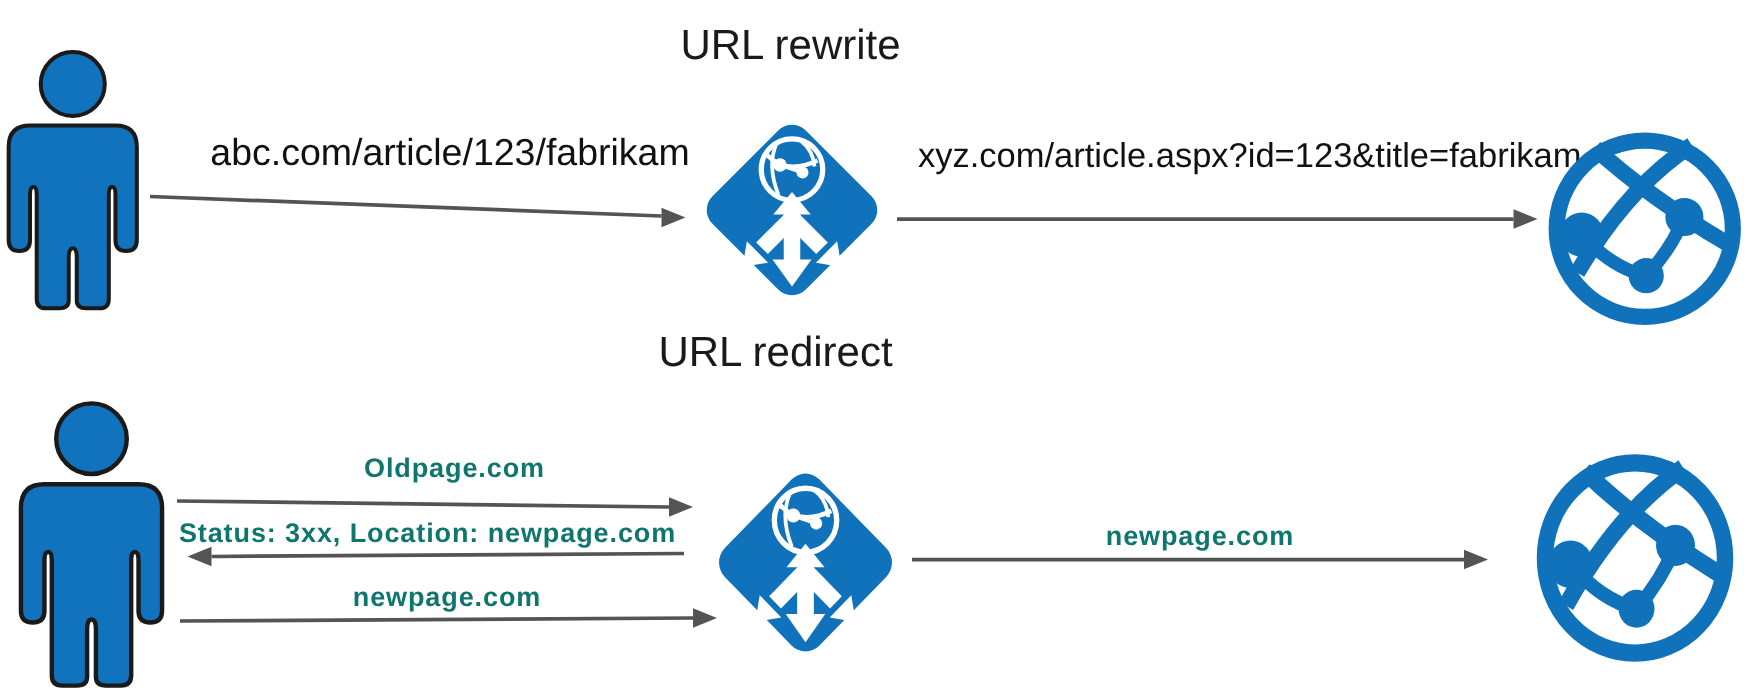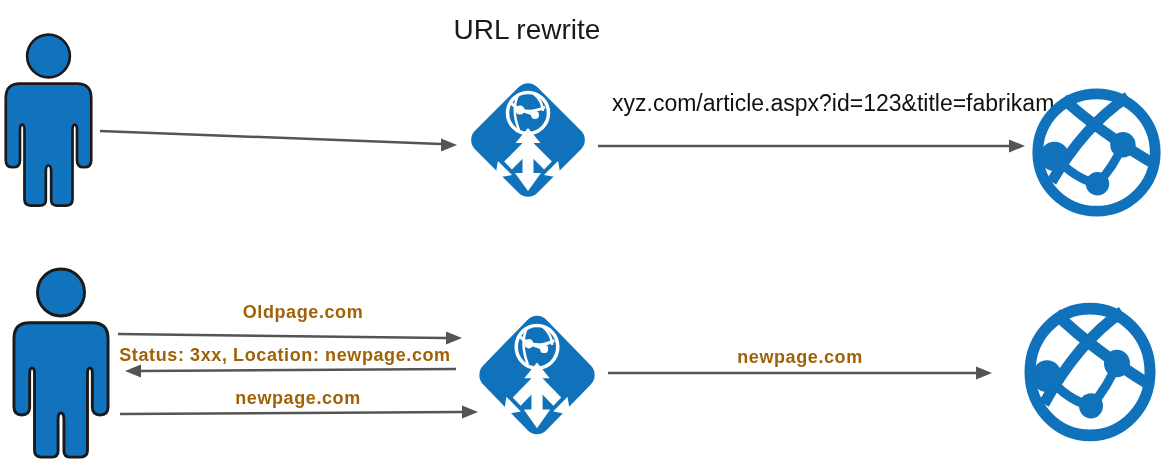--- a/index.html
+++ b/index.html
@@ -39,21 +39,21 @@
     white-space: nowrap;
   }
   .url-label.big { font-size: 25px; }
   .url-label.big2 { font-size: 23px; }
   .flow-label {
     position: absolute;
     text-align: center;
     font-weight: 700;
     font-size: 18px;
     letter-spacing: 0.6px;
-    color: #a16207;
+    color: #0f766e;
     white-space: nowrap;
   }
 </style>
 </head>
 <body>
 
 <div class="canvas">
 
   <svg width="0" height="0" style="position:absolute" aria-hidden="true">
     <defs>
@@ -121,31 +121,33 @@
       <polygon points="992,373 976,366.5 976,379.5" fill="#545454"></polygon>
     </g>
   </svg>
 
   <div class="section-title" style="left:392px; top:14px; width:270px;">URL rewrite</div>
 
   <svg class="abs" style="left:2px; top:32px;" width="93" height="178" viewBox="0 0 104 200">
       <use href="#person-shape"></use>
     </svg>
 
+  <div class="url-label big" style="left:130px; top:88px; width:340px;">abc.com/article/123/fabrikam</div>
 
   <svg class="abs" style="left:458px; top:70px;" width="140" height="140" viewBox="0 0 140 140">
       <use href="#gateway-shape"></use>
     </svg>
 
   <div class="url-label big2" style="left:612px; top:90px; width:410px;">xyz.com/article.aspx?id=123&amp;title=fabrikam</div>
 
   <svg class="abs" style="left:1028px; top:84px;" width="137" height="137" viewBox="0 0 140 140">
       <use href="#webapp-shape"></use>
     </svg>
 
+  <div class="section-title" style="left:382px; top:219px; width:270px;">URL redirect</div>
 
   <svg class="abs" style="left:10px; top:266px;" width="102" height="196" viewBox="0 0 104 200">
       <use href="#person-shape"></use>
     </svg>
 
   <div class="flow-label" style="left:153px; top:302px; width:300px;">Oldpage.com</div>
 
   <div class="flow-label" style="left:105px; top:345px; width:360px;">Status: 3xx, Location: newpage.com</div>
 
   <div class="flow-label" style="left:148px; top:388px; width:300px;">newpage.com</div>

